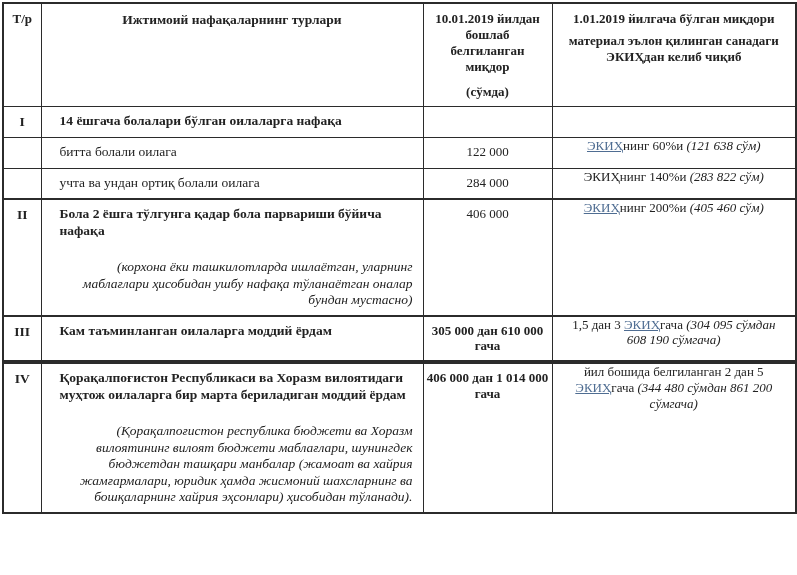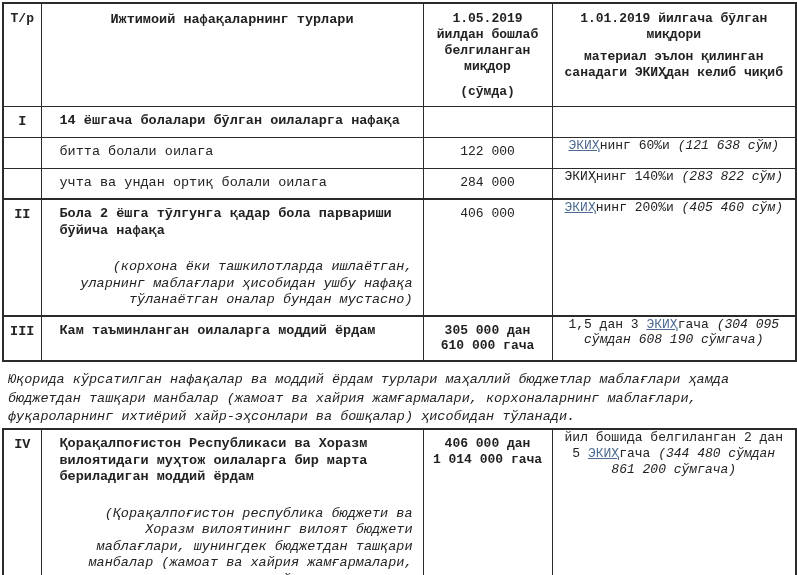--- a/index.html
+++ b/index.html
@@ -4,21 +4,21 @@
 <style>
   :root{
     --link-color:#4f6d92;
     --text-color:#222222;
     --border-color:#2b2b2b;
   }
   *{box-sizing:border-box;}
   html,body{margin:0;padding:0;background:#ffffff;}
   .page{
     width:797px;height:575px;background:#ffffff;
-    font-family:Liberation Mono, monospace;
+    font-family:Liberation Serif, serif;
     color:var(--text-color);
     padding:2px 2px 0 2px;
     overflow:hidden;
   }
   table{
     border-collapse:collapse;
     table-layout:fixed;
     width:793px;
     border:2px solid var(--border-color);
   }
@@ -82,21 +82,21 @@
         <col class="c-type">
         <col class="c-amount">
         <col class="c-basis">
       </colgroup>
 
     <tbody>
         <tr class="h-header">
       <th class="h-num">Т/р</th>
       <th class="h-type">Ижтимоий нафақаларнинг турлари</th>
       <th class="h-amount">
-        <div>1.05.2019 йилдан бошлаб белгиланган миқдор</div>
+        <div>10.01.2019 йилдан бошлаб белгиланган миқдор</div>
         <div class="sub">(сўмда)</div>
       </th>
       <th class="h-basis">
         <div>1.01.2019 йилгача бўлган миқдори</div>
         <div class="sub">материал эълон қилинган санадаги ЭКИҲдан келиб чиқиб</div>
       </th>
     </tr>
 
     <tr class="h-r1">
       <td class="num">I</td>
@@ -133,21 +133,20 @@
 
     <tr class="h-r7 thick">
       <td class="num">III</td>
       <td class="type bold">Кам таъминланган оилаларга моддий ёрдам</td>
       <td class="amount bold">305&nbsp;000 дан 610&nbsp;000 гача</td>
       <td class="basis"><span>1,5 дан 3 </span><a class="lnk">ЭКИҲ</a><span>гача </span><span class="it">(304&nbsp;095 сўмдан 608&nbsp;190 сўмгача)</span></td>
     </tr>
   </tbody>
     </table>
 
-  <div class="footnote">Юқорида кўрсатилган нафақалар ва моддий ёрдам турлари маҳаллий бюджетлар маблағлари ҳамда бюджетдан ташқари манбалар (жамоат ва хайрия жамғармалари, корхоналарнинг маблағлари, фуқароларнинг ихтиёрий хайр-эҳсонлари ва бошқалар) ҳисобидан тўланади.</div>
 
   <table>
     <colgroup>
         <col class="c-num">
         <col class="c-type">
         <col class="c-amount">
         <col class="c-basis">
       </colgroup>
     <tbody>
         <tr class="h-r8">

